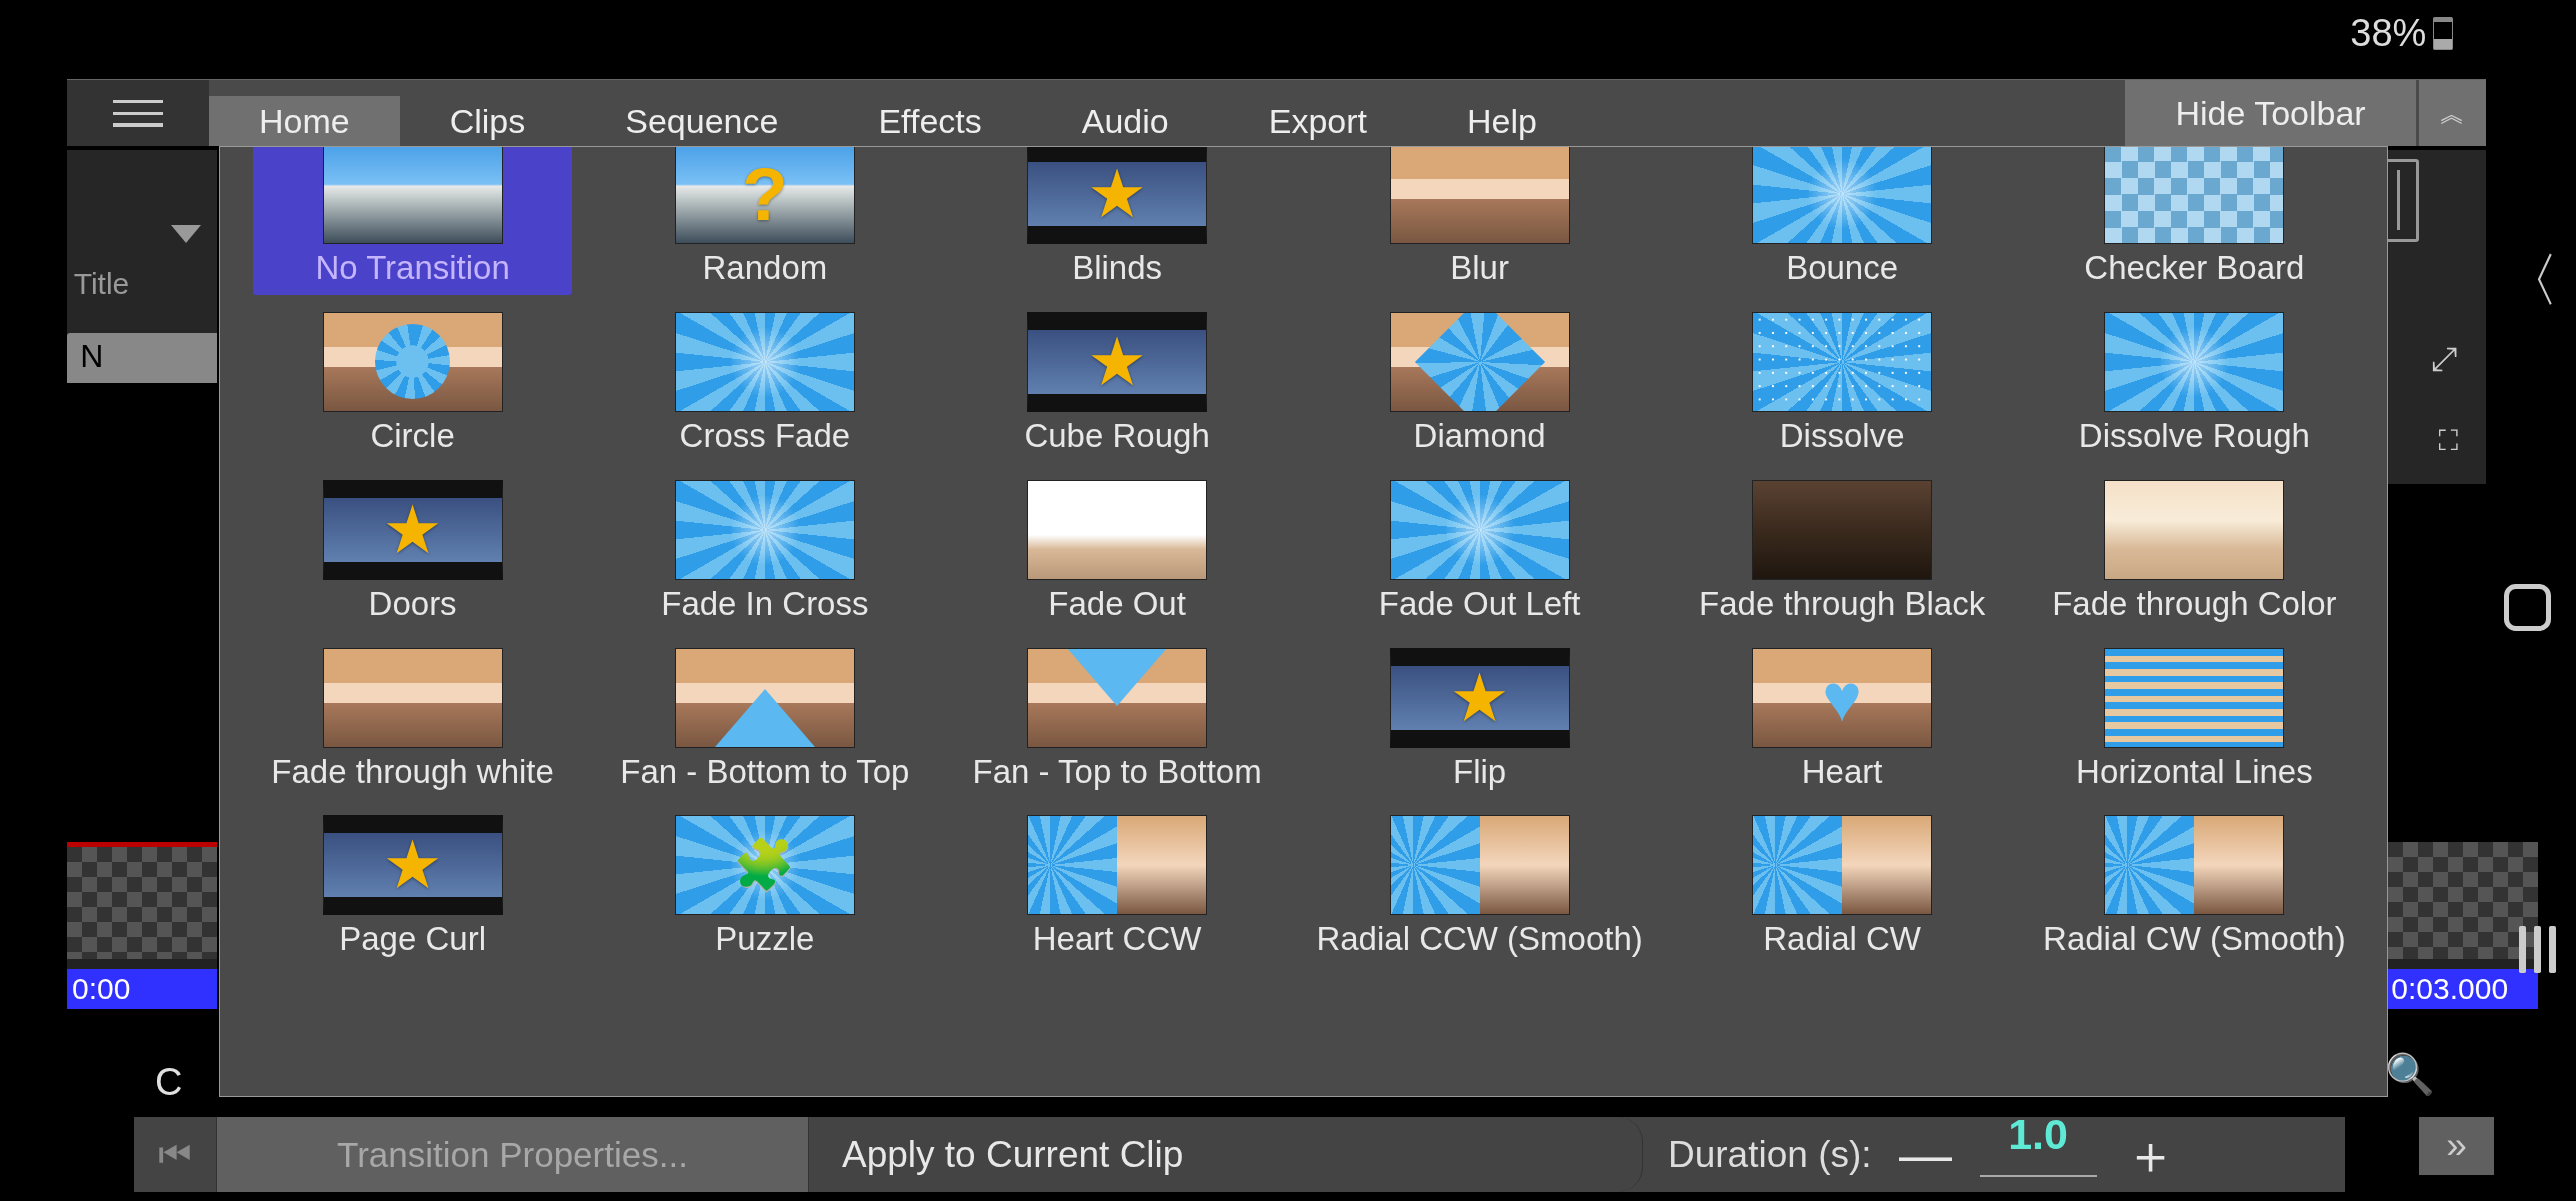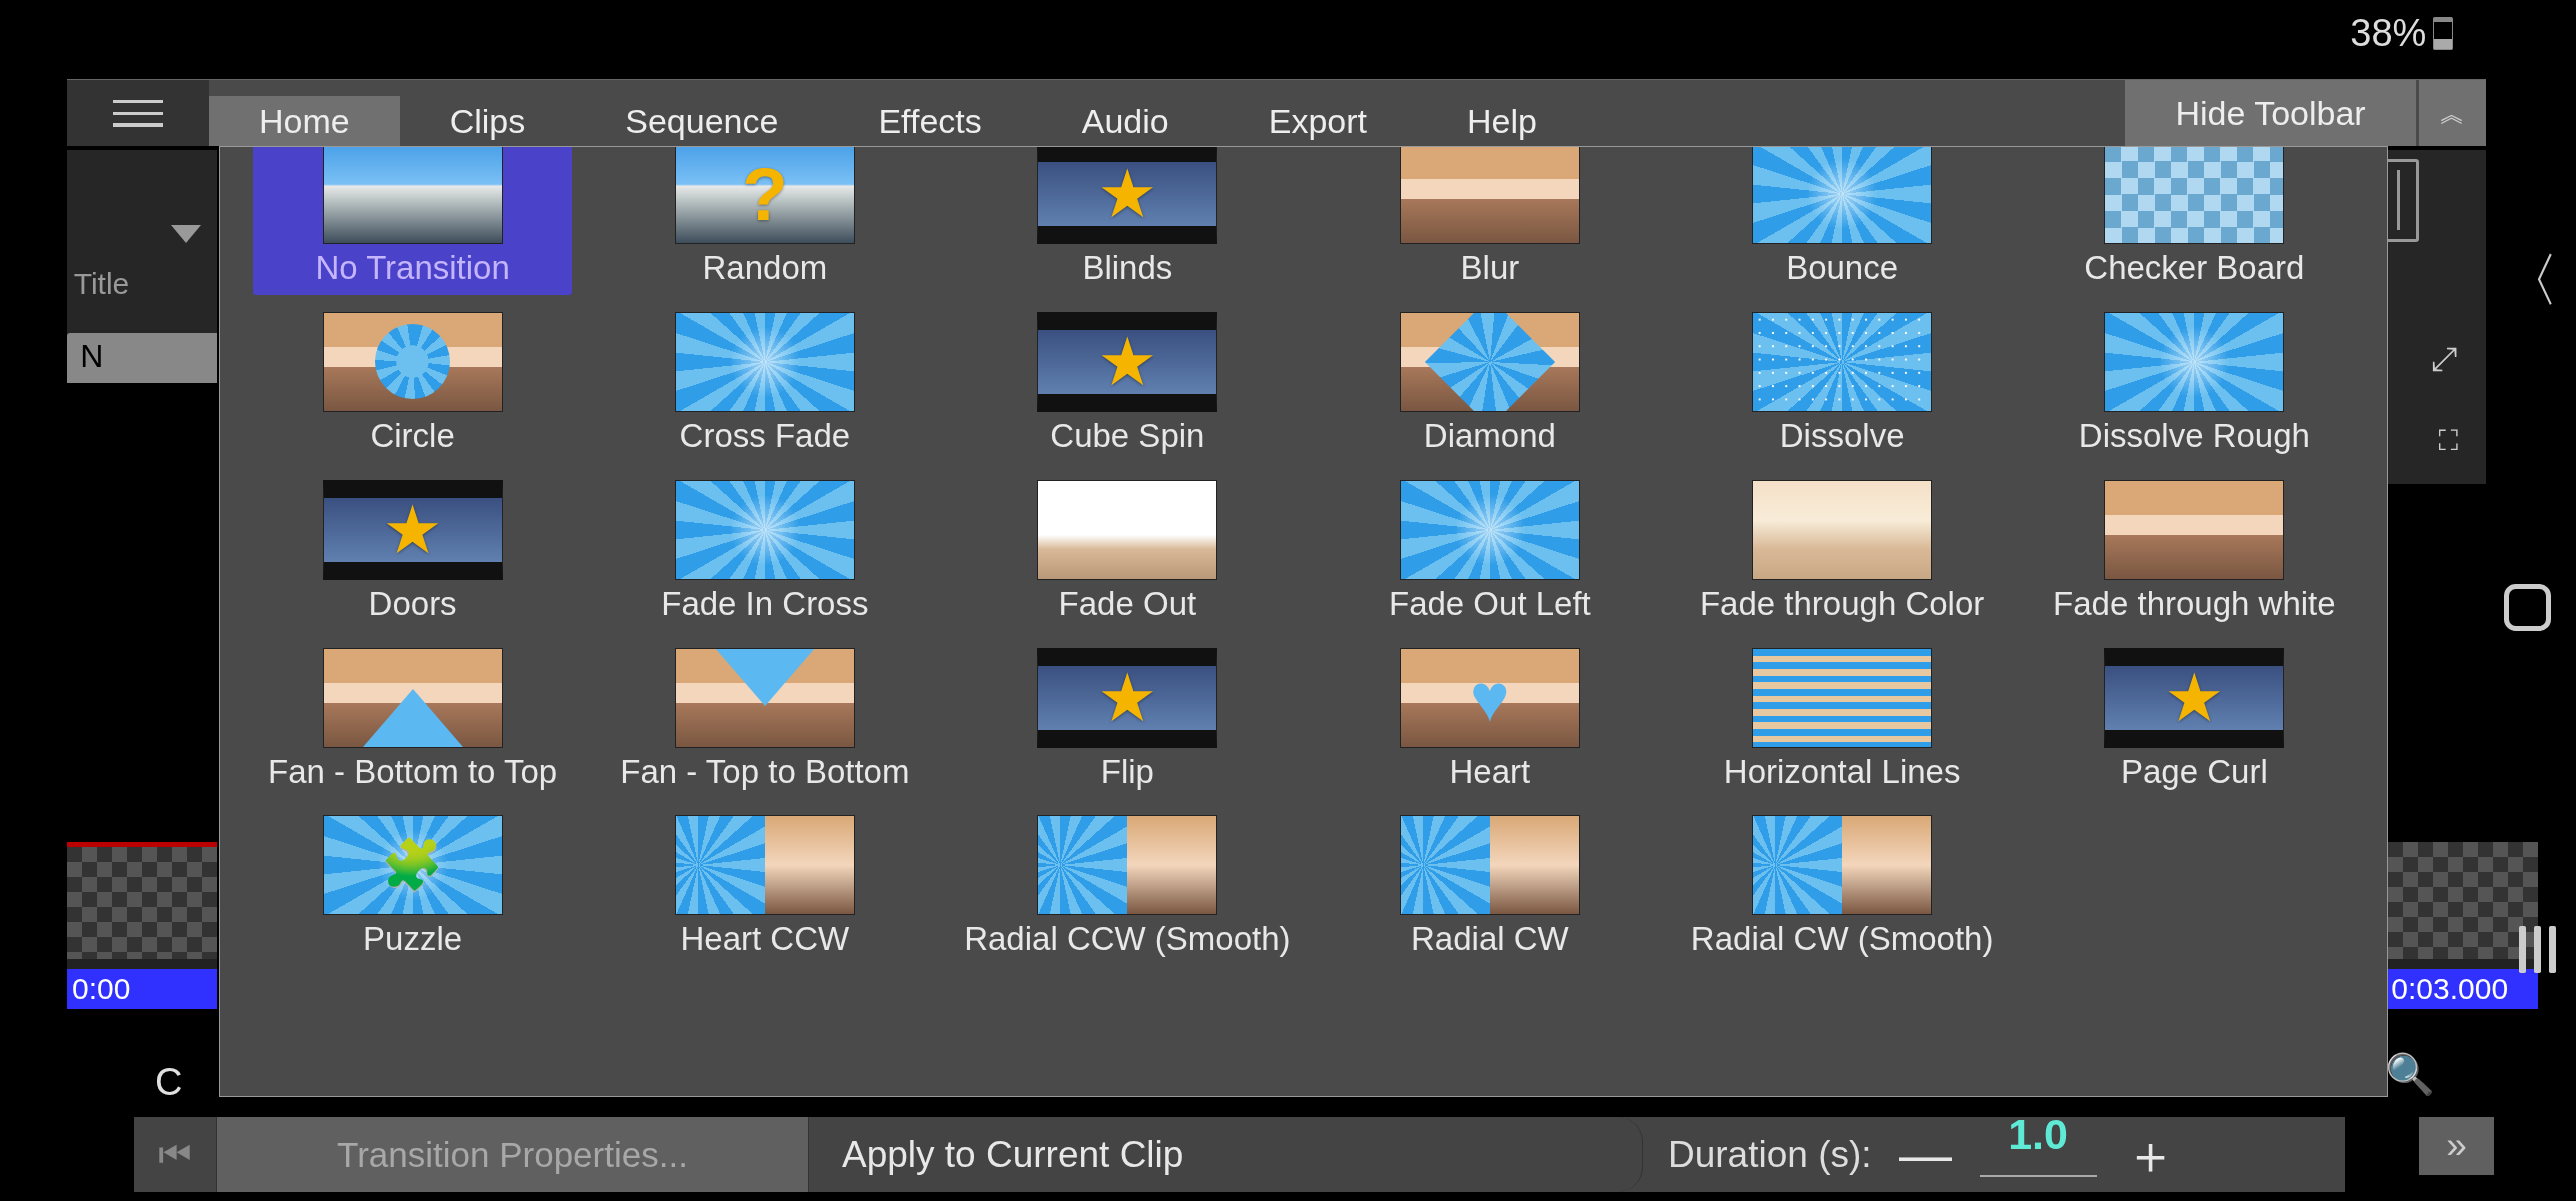--- a/index.html
+++ b/index.html
@@ -604,21 +604,21 @@
           <div class="label">Circle</div>
         </div>
         <div class="cell">
           <div class="thumb rays"></div>
           <div class="label">Cross Fade</div>
         </div>
         <div class="cell">
           <div class="thumb film">
             <span class="star">★</span>
           </div>
-          <div class="label">Cube Spin</div>
+          <div class="label">Cube Rough</div>
         </div>
         <div class="cell">
           <div class="thumb scenic">
             <div class="overlay-shape">
               <div class="shape-diamond"></div>
             </div>
           </div>
           <div class="label">Diamond</div>
         </div>
         <div class="cell">
@@ -639,20 +639,24 @@
           <div class="thumb rays"></div>
           <div class="label">Fade In Cross</div>
         </div>
         <div class="cell">
           <div class="thumb white"></div>
           <div class="label">Fade Out</div>
         </div>
         <div class="cell">
           <div class="thumb rays"></div>
           <div class="label">Fade Out Left</div>
+        </div>
+        <div class="cell">
+          <div class="thumb dark"></div>
+          <div class="label">Fade through Black</div>
         </div>
         <div class="cell">
           <div class="thumb light"></div>
           <div class="label">Fade through Color</div>
         </div>
         <div class="cell">
           <div class="thumb scenic"></div>
           <div class="label">Fade through white</div>
         </div>
         <div class="cell">

